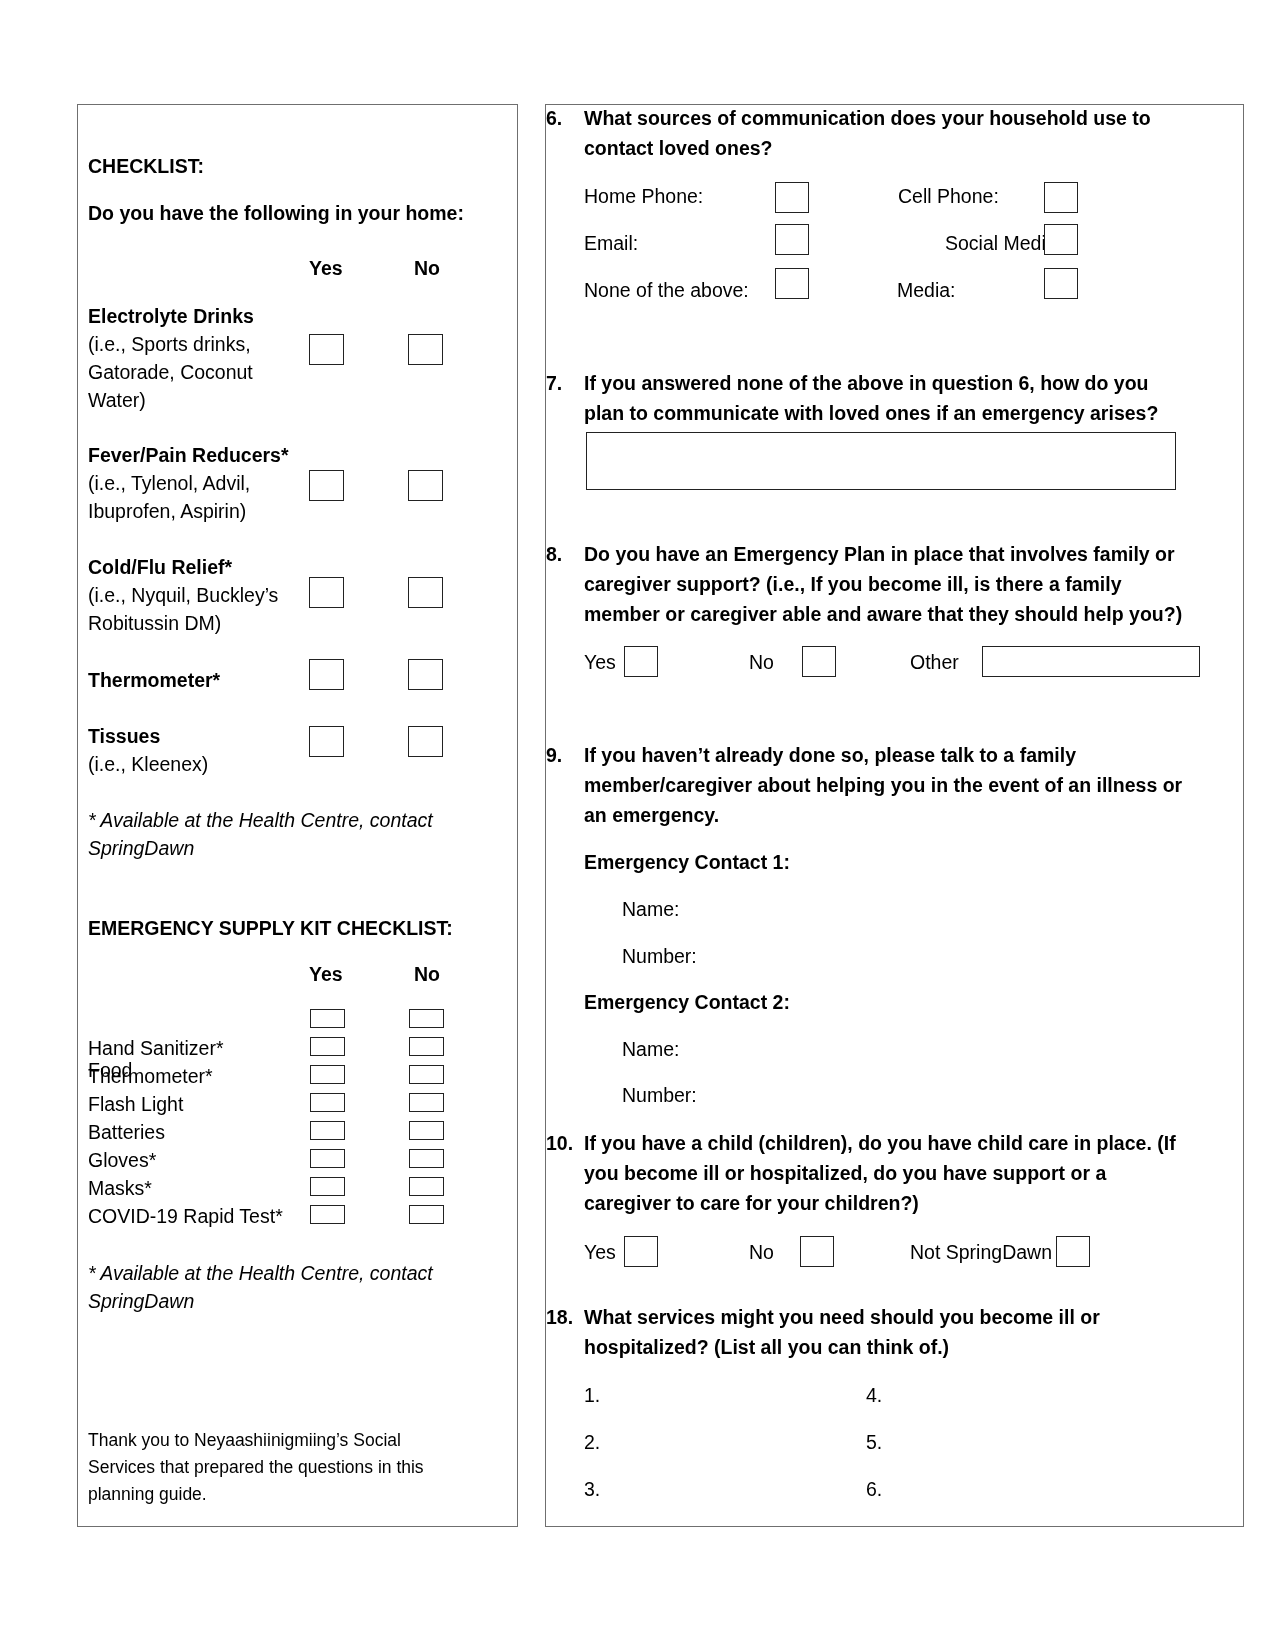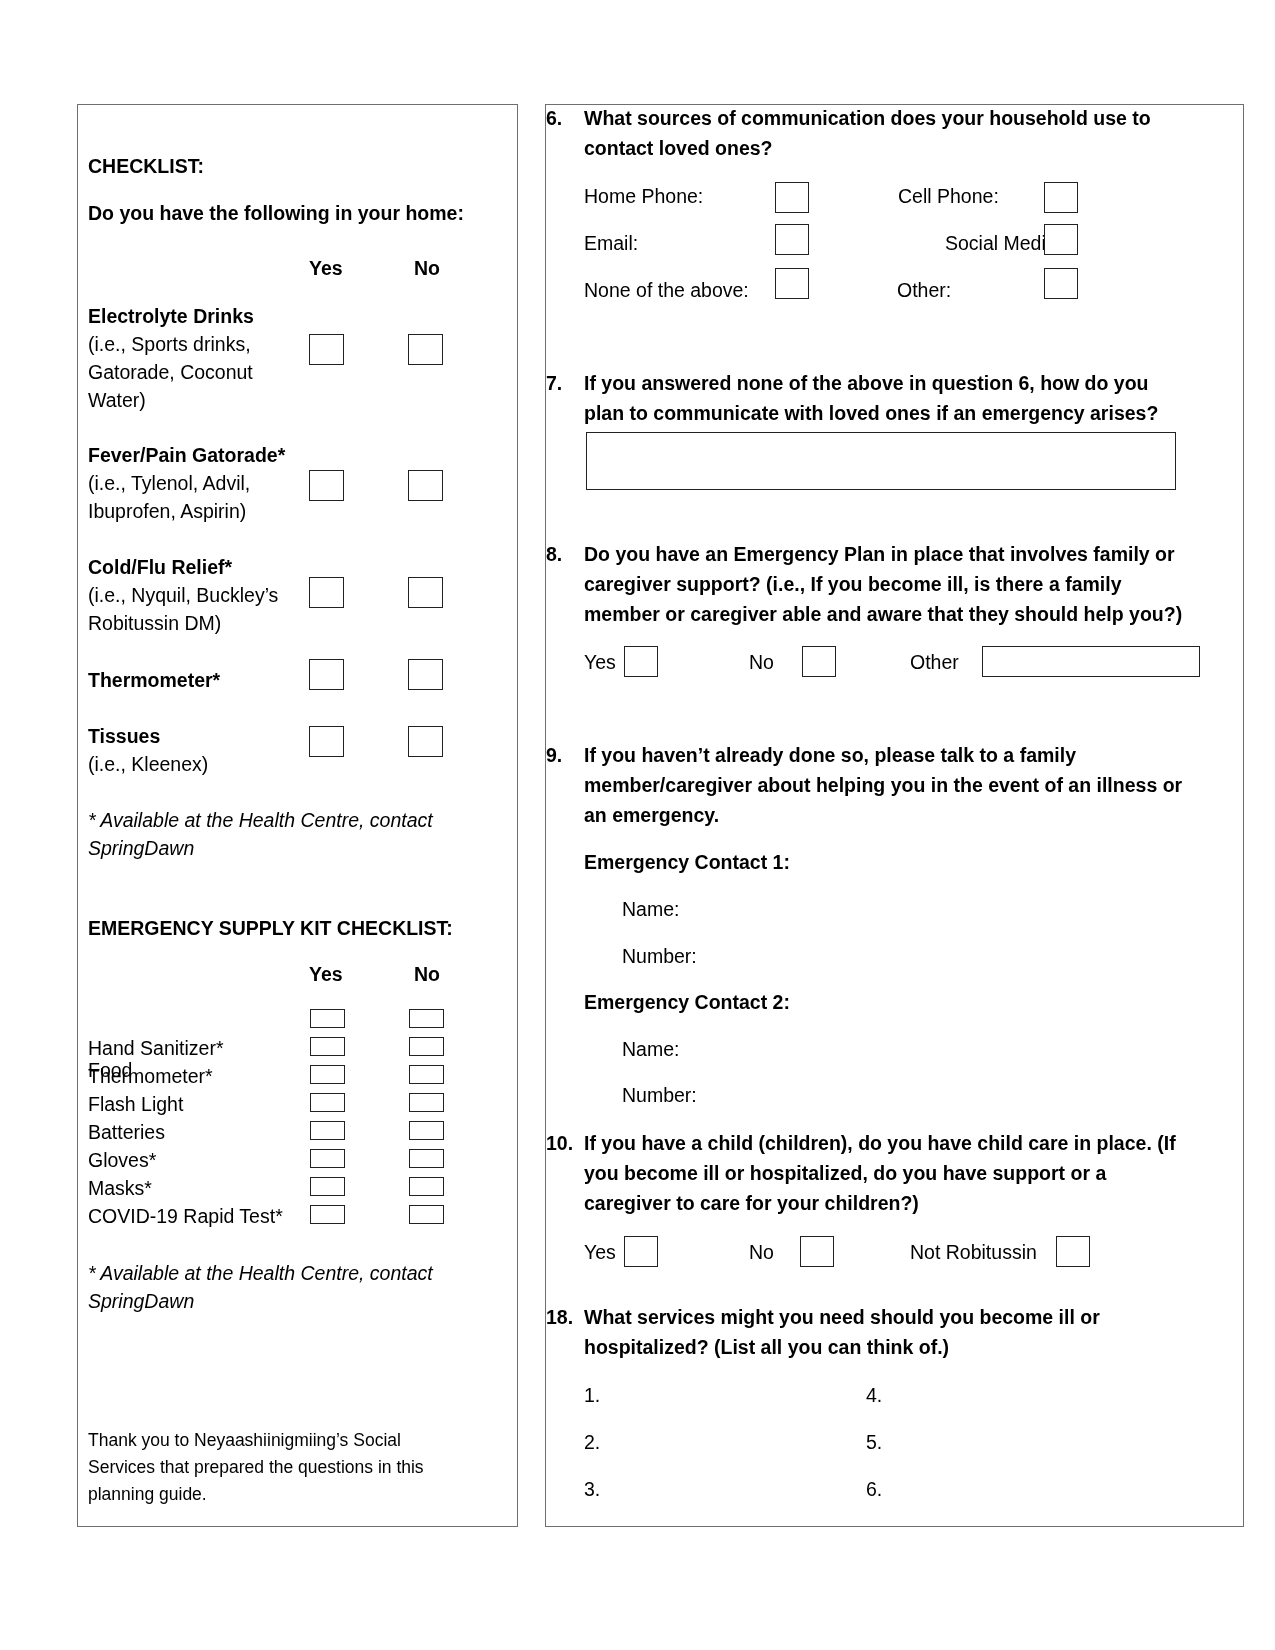--- a/index.html
+++ b/index.html
@@ -27,21 +27,21 @@
 <div class="t b" style="left:309px;top:254px;">Yes</div>
 <div class="t b" style="left:414px;top:254px;">No</div>
 
 <div class="t b" style="left:88px;top:302px;">Electrolyte Drinks</div>
 <div class="t" style="left:88px;top:330px;text-align:center;">(i.e., Sports drinks,</div>
 <div class="t" style="left:88px;top:358px;">Gatorade, Coconut</div>
 <div class="t" style="left:88px;top:386px;">Water)</div>
 <div class="cb big" style="left:309px;top:334px;"></div>
 <div class="cb big" style="left:408px;top:334px;"></div>
 
-<div class="t b" style="left:88px;top:441px;">Fever/Pain Gatorade*</div>
+<div class="t b" style="left:88px;top:441px;">Fever/Pain Reducers*</div>
 <div class="t" style="left:88px;top:469px;">(i.e., Tylenol, Advil,</div>
 <div class="t" style="left:88px;top:497px;">Ibuprofen, Aspirin)</div>
 <div class="cb big" style="left:309px;top:470px;"></div>
 <div class="cb big" style="left:408px;top:470px;"></div>
 
 <div class="t b" style="left:88px;top:553px;">Cold/Flu Relief*</div>
 <div class="t" style="left:88px;top:581px;">(i.e., Nyquil, Buckley’s</div>
 <div class="t" style="left:88px;top:609px;">Robitussin DM)</div>
 <div class="cb big" style="left:309px;top:577px;"></div>
 <div class="cb big" style="left:408px;top:577px;"></div>
@@ -104,21 +104,21 @@
 <div class="t" style="left:584px;top:182px;">Home Phone:</div>
 <div class="cb sq" style="left:775px;top:182px;"></div>
 <div class="t" style="left:898px;top:182px;">Cell Phone:</div>
 <div class="cb sq" style="left:1044px;top:182px;"></div>
 <div class="t" style="left:584px;top:229px;">Email:</div>
 <div class="cb sq" style="left:775px;top:224px;"></div>
 <div class="t" style="left:900px;top:229px;margin-left:45px;">Social Media:</div>
 <div class="cb sq" style="left:1044px;top:224px;"></div>
 <div class="t" style="left:584px;top:276px;">None of the above:</div>
 <div class="cb sq" style="left:775px;top:268px;"></div>
-<div class="t" style="left:897px;top:276px;">Other:</div>
+<div class="t" style="left:897px;top:276px;">Media:</div>
 <div class="cb sq" style="left:1044px;top:268px;"></div>
 
 <div class="t b" style="left:546px;top:369px;">7.</div>
 <div class="t b" style="left:584px;top:369px;">If you answered none of the above in question 6, how do you</div>
 <div class="t b" style="left:584px;top:399px;">plan to communicate with loved ones if an emergency arises?</div>
 <div class="field" style="left:586px;top:432px;width:590px;height:58px;"></div>
 
 <div class="t b" style="left:546px;top:540px;">8.</div>
 <div class="t b" style="left:584px;top:540px;">Do you have an Emergency Plan in place that involves family or</div>
 <div class="t b" style="left:584px;top:570px;">caregiver support? (i.e., If you become ill, is there a family</div>
@@ -142,21 +142,21 @@
 <div class="t" style="left:622px;top:1081px;">Number:</div>
 
 <div class="t b" style="left:546px;top:1129px;">10.</div>
 <div class="t b" style="left:584px;top:1129px;">If you have a child (children), do you have child care in place. (If</div>
 <div class="t b" style="left:584px;top:1159px;">you become ill or hospitalized, do you have support or a</div>
 <div class="t b" style="left:584px;top:1189px;">caregiver to care for your children?)</div>
 <div class="t" style="left:584px;top:1238px;">Yes</div>
 <div class="cb sq" style="left:624px;top:1236px;"></div>
 <div class="t" style="left:749px;top:1238px;">No</div>
 <div class="cb sq" style="left:800px;top:1236px;"></div>
-<div class="t" style="left:910px;top:1238px;">Not Robitussin</div>
+<div class="t" style="left:910px;top:1238px;">Not SpringDawn</div>
 <div class="cb sq" style="left:1056px;top:1236px;"></div>
 
 <div class="t b" style="left:546px;top:1303px;">18.</div>
 <div class="t b" style="left:584px;top:1303px;">What services might you need should you become ill or</div>
 <div class="t b" style="left:584px;top:1333px;">hospitalized? (List all you can think of.)</div>
 <div class="t" style="left:584px;top:1381px;">1.</div>
 <div class="t" style="left:584px;top:1428px;">2.</div>
 <div class="t" style="left:584px;top:1475px;">3.</div>
 <div class="t" style="left:866px;top:1381px;">4.</div>
 <div class="t" style="left:866px;top:1428px;">5.</div>

